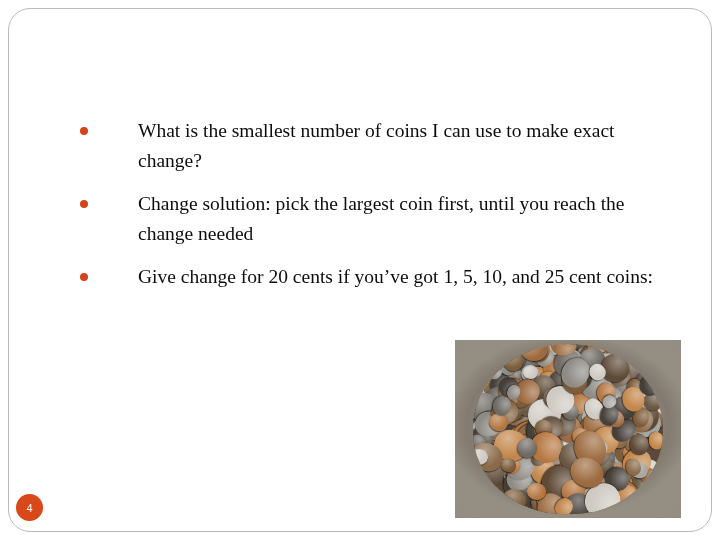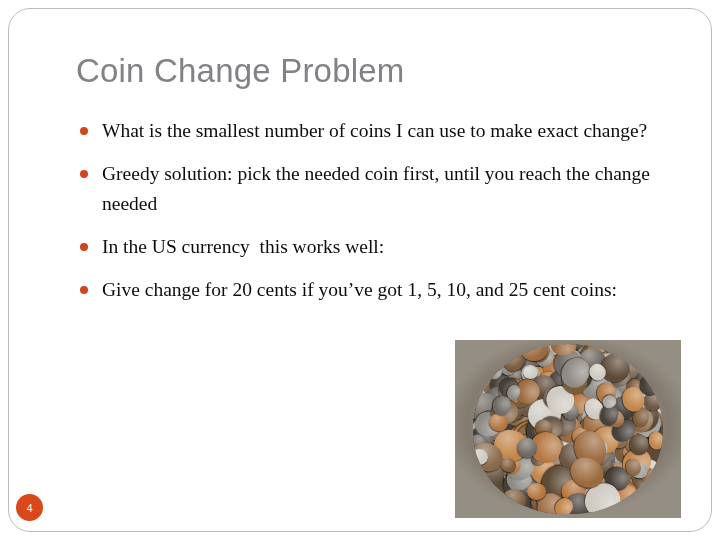--- a/index.html
+++ b/index.html
@@ -71,20 +71,21 @@
     top: 11px;
     width: 8px;
     height: 8px;
     border-radius: 50%;
     background: #d0451b;
   }
 
   .bullet-text {
     display: block;
     white-space: pre-wrap;
+    margin-left: 36px;
   }
 
   
   #coin-photo {
     position: absolute;
     left: 455px;
     top: 340px;
     width: 226px;
     height: 178px;
     overflow: hidden;
@@ -143,38 +144,33 @@
     justify-content: center;
   }
 </style>
 </head>
 <body>
 
 <div id="slide">
 
   <div id="slide-frame"></div>
 
-  <div id="title">Coin Change Problem</div>
 
   <div id="bullets">
 
     <div class="bullet-item">
       <span class="bullet-dot"></span>
       <span class="bullet-text">What is the smallest number of coins I can use to make exact change?</span>
     </div>
 
     <div class="bullet-item">
       <span class="bullet-dot"></span>
-      <span class="bullet-text">Greedy solution: pick the needed coin first, until you reach the change needed</span>
+      <span class="bullet-text">Change solution: pick the largest coin first, until you reach the change needed</span>
     </div>
 
-    <div class="bullet-item">
-      <span class="bullet-dot"></span>
-      <span class="bullet-text">In the US currency  this works well:</span>
-    </div>
 
     <div class="bullet-item">
       <span class="bullet-dot"></span>
       <span class="bullet-text">Give change for 20 cents if you’ve got 1, 5, 10, and 25 cent coins:</span>
     </div>
 
 
   </div>
 
   <div id="coin-photo">

